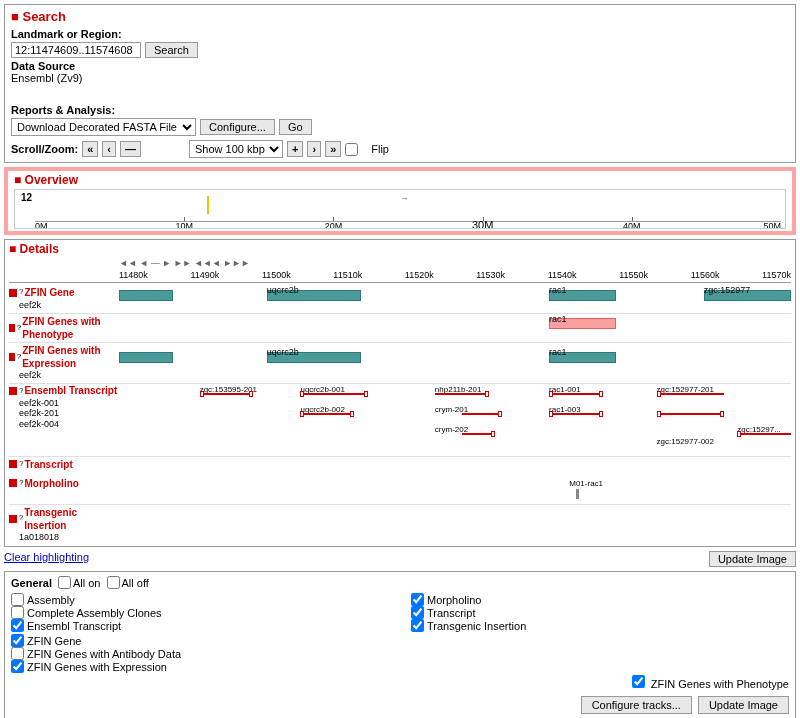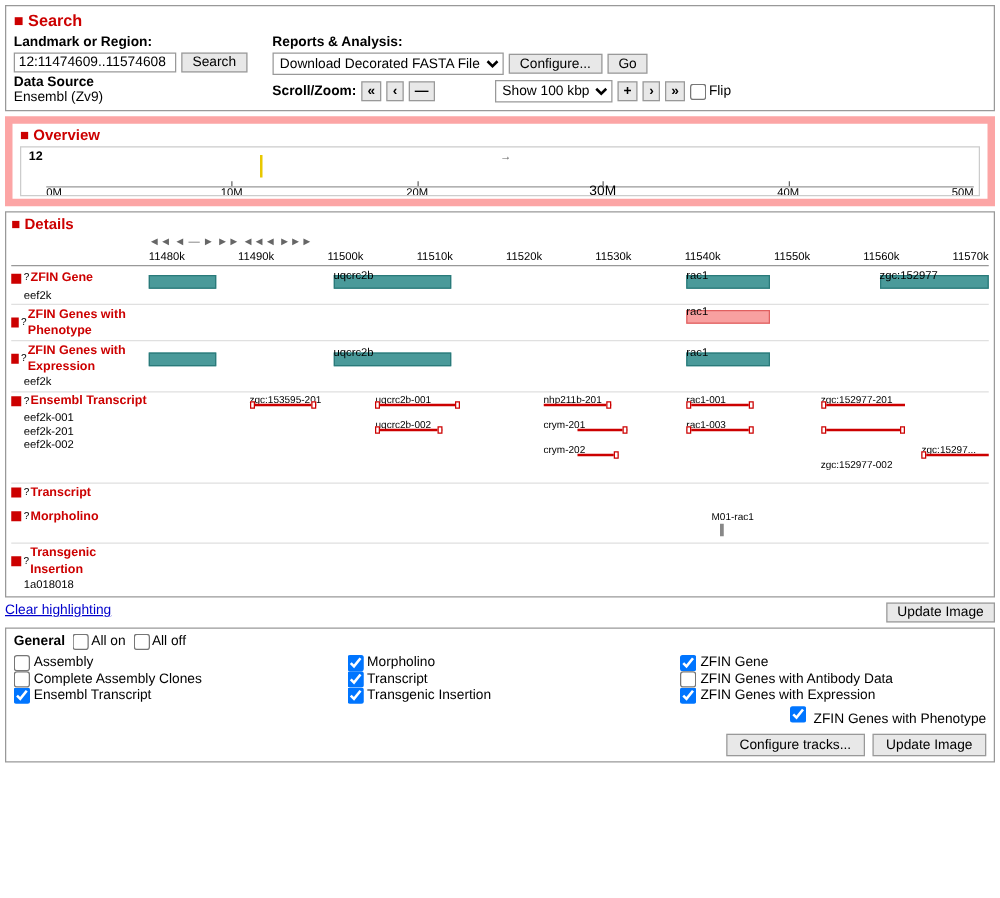--- a/index.html
+++ b/index.html
@@ -2,38 +2,38 @@
 <html><head>
   <meta charset="utf-8">
   <style>
     * { box-sizing: border-box; margin: 0; padding: 0; }
     body { font-family: Arial, Helvetica, sans-serif; font-size: 11px; background: #fff; color: #000; width: 800px; }
 
     
     .search-section { border: 1px solid #999; margin: 4px; padding: 4px 6px; }
     .search-title { font-weight: bold; font-size: 13px; color: #c00; margin-bottom: 4px; }
     .search-title::before { content: "■ "; }
-    .search-row { display: flex; gap: 20px; align-items: flex-start; }
+    .search-row { display: flex; gap: 20px; align-items: flex-start; flex-direction: column; }
     .search-left { flex: 0 0 auto; }
     .search-right { flex: 1; }
     .label-text { font-weight: bold; font-size: 11px; }
     .landmark-row { display: flex; gap: 4px; margin-top: 2px; align-items: center; }
     input[type="text"] { border: 1px solid #999; padding: 1px 3px; font-size: 11px; }
     button { border: 1px solid #999; background: #e8e8e8; padding: 1px 8px; font-size: 11px; cursor: pointer; }
     .datasource { margin-top: 2px; font-size: 11px; }
     .reports-row { display: flex; gap: 4px; align-items: center; margin-top: 2px; }
     select { border: 1px solid #999; background: #fff; padding: 1px; font-size: 11px; }
     .scroll-row { display: flex; gap: 4px; align-items: center; margin-top: 4px; }
     .scroll-label { font-weight: bold; }
     .nav-btn { border: 1px solid #999; background: #e8e8e8; padding: 1px 4px; font-size: 11px; cursor: pointer; font-weight: bold; }
     .show-select { font-size: 11px; border: 1px solid #999; padding: 1px; margin-left: 44px; }
-    .flip-label { display: flex; align-items: center; gap: 2px; }
-
-    
-    .overview-section { border: 6px solid #fca5a5; margin: 4px; padding: 2px 6px; }
+    .flip-label { display: flex; align-items: center; gap: 13px; }
+
+    
+    .overview-section { border: 4px solid #fca5a5; margin: 4px; padding: 2px 6px; }
     .section-title { font-weight: bold; font-size: 12px; color: #c00; margin-bottom: 2px; }
     .section-title::before { content: "■ "; }
 
     
     .details-section { border: 1px solid #999; margin: 4px; padding: 2px 4px; }
     .track-row { display: flex; align-items: flex-start; min-height: 18px; margin-bottom: 1px; position: relative; }
     .track-label { width: 110px; flex-shrink: 0; font-size: 10px; line-height: 1.3; }
     .track-label .track-name { font-weight: bold; color: #c00; }
     .track-content { flex: 1; position: relative; min-height: 16px; overflow: visible; }
 
@@ -214,21 +214,21 @@
 
   <div class="track-row">
     <div class="track-label" style="line-height:1.2;">
       <div class="icon-group">
         <span class="red-sq"></span>
         <span style="font-size:8px;">?</span>
         <span class="track-name">Ensembl Transcript</span>
       </div>
       <div style="font-size:9px; padding-left:10px;">eef2k-001</div>
       <div style="font-size:9px; padding-left:10px;">eef2k-201</div>
-      <div style="font-size:9px; padding-left:10px;">eef2k-002</div>
+      <div style="font-size:9px; padding-left:10px;">eef2k-004</div>
     </div>
     <div class="track-content" style="height:70px; position:relative; font-size:8px;">
 
       <span style="position:absolute; left:12%; top:0; font-size:8px;">zgc:153595-201</span>
       <div style="position:absolute; left:12%; top:8px; width:8%; height:2px; background:#c00; display:flex; align-items:center;">
         <div style="position:absolute; left:0; width:4px; height:6px; border:1px solid #c00; background:#fff; top:-2px;"></div>
         <div style="position:absolute; right:0; width:4px; height:6px; border:1px solid #c00; background:#fff; top:-2px;"></div>
       </div>
       <span style="position:absolute; left:27%; top:0; font-size:8px;text-align:center;">uqcrc2b-001</span>
       <div style="position:absolute; left:27%; top:8px; width:10%; height:2px; background:#c00;">
@@ -331,21 +331,21 @@
     <label class="checkbox-item">
       <input type="checkbox" style="">
       <span>All on</span>
     </label>
     <label class="checkbox-item">
       <input type="checkbox" style="">
       <span>All off</span>
     </label>
   </div>
 
-  <div style="display:grid; grid-template-columns: 1fr 1fr 1fr; gap:2px 22px;">
+  <div style="display:grid; grid-template-columns: 1fr 1fr; gap:2px 22px;">
 
     <div>
       <label class="track-checkbox">
         <input type="checkbox" style="">
         <span>Assembly</span>
       </label>
       <label class="track-checkbox">
         <input type="checkbox" style="">
         <span>Complete Assembly Clones</span>
       </label>

